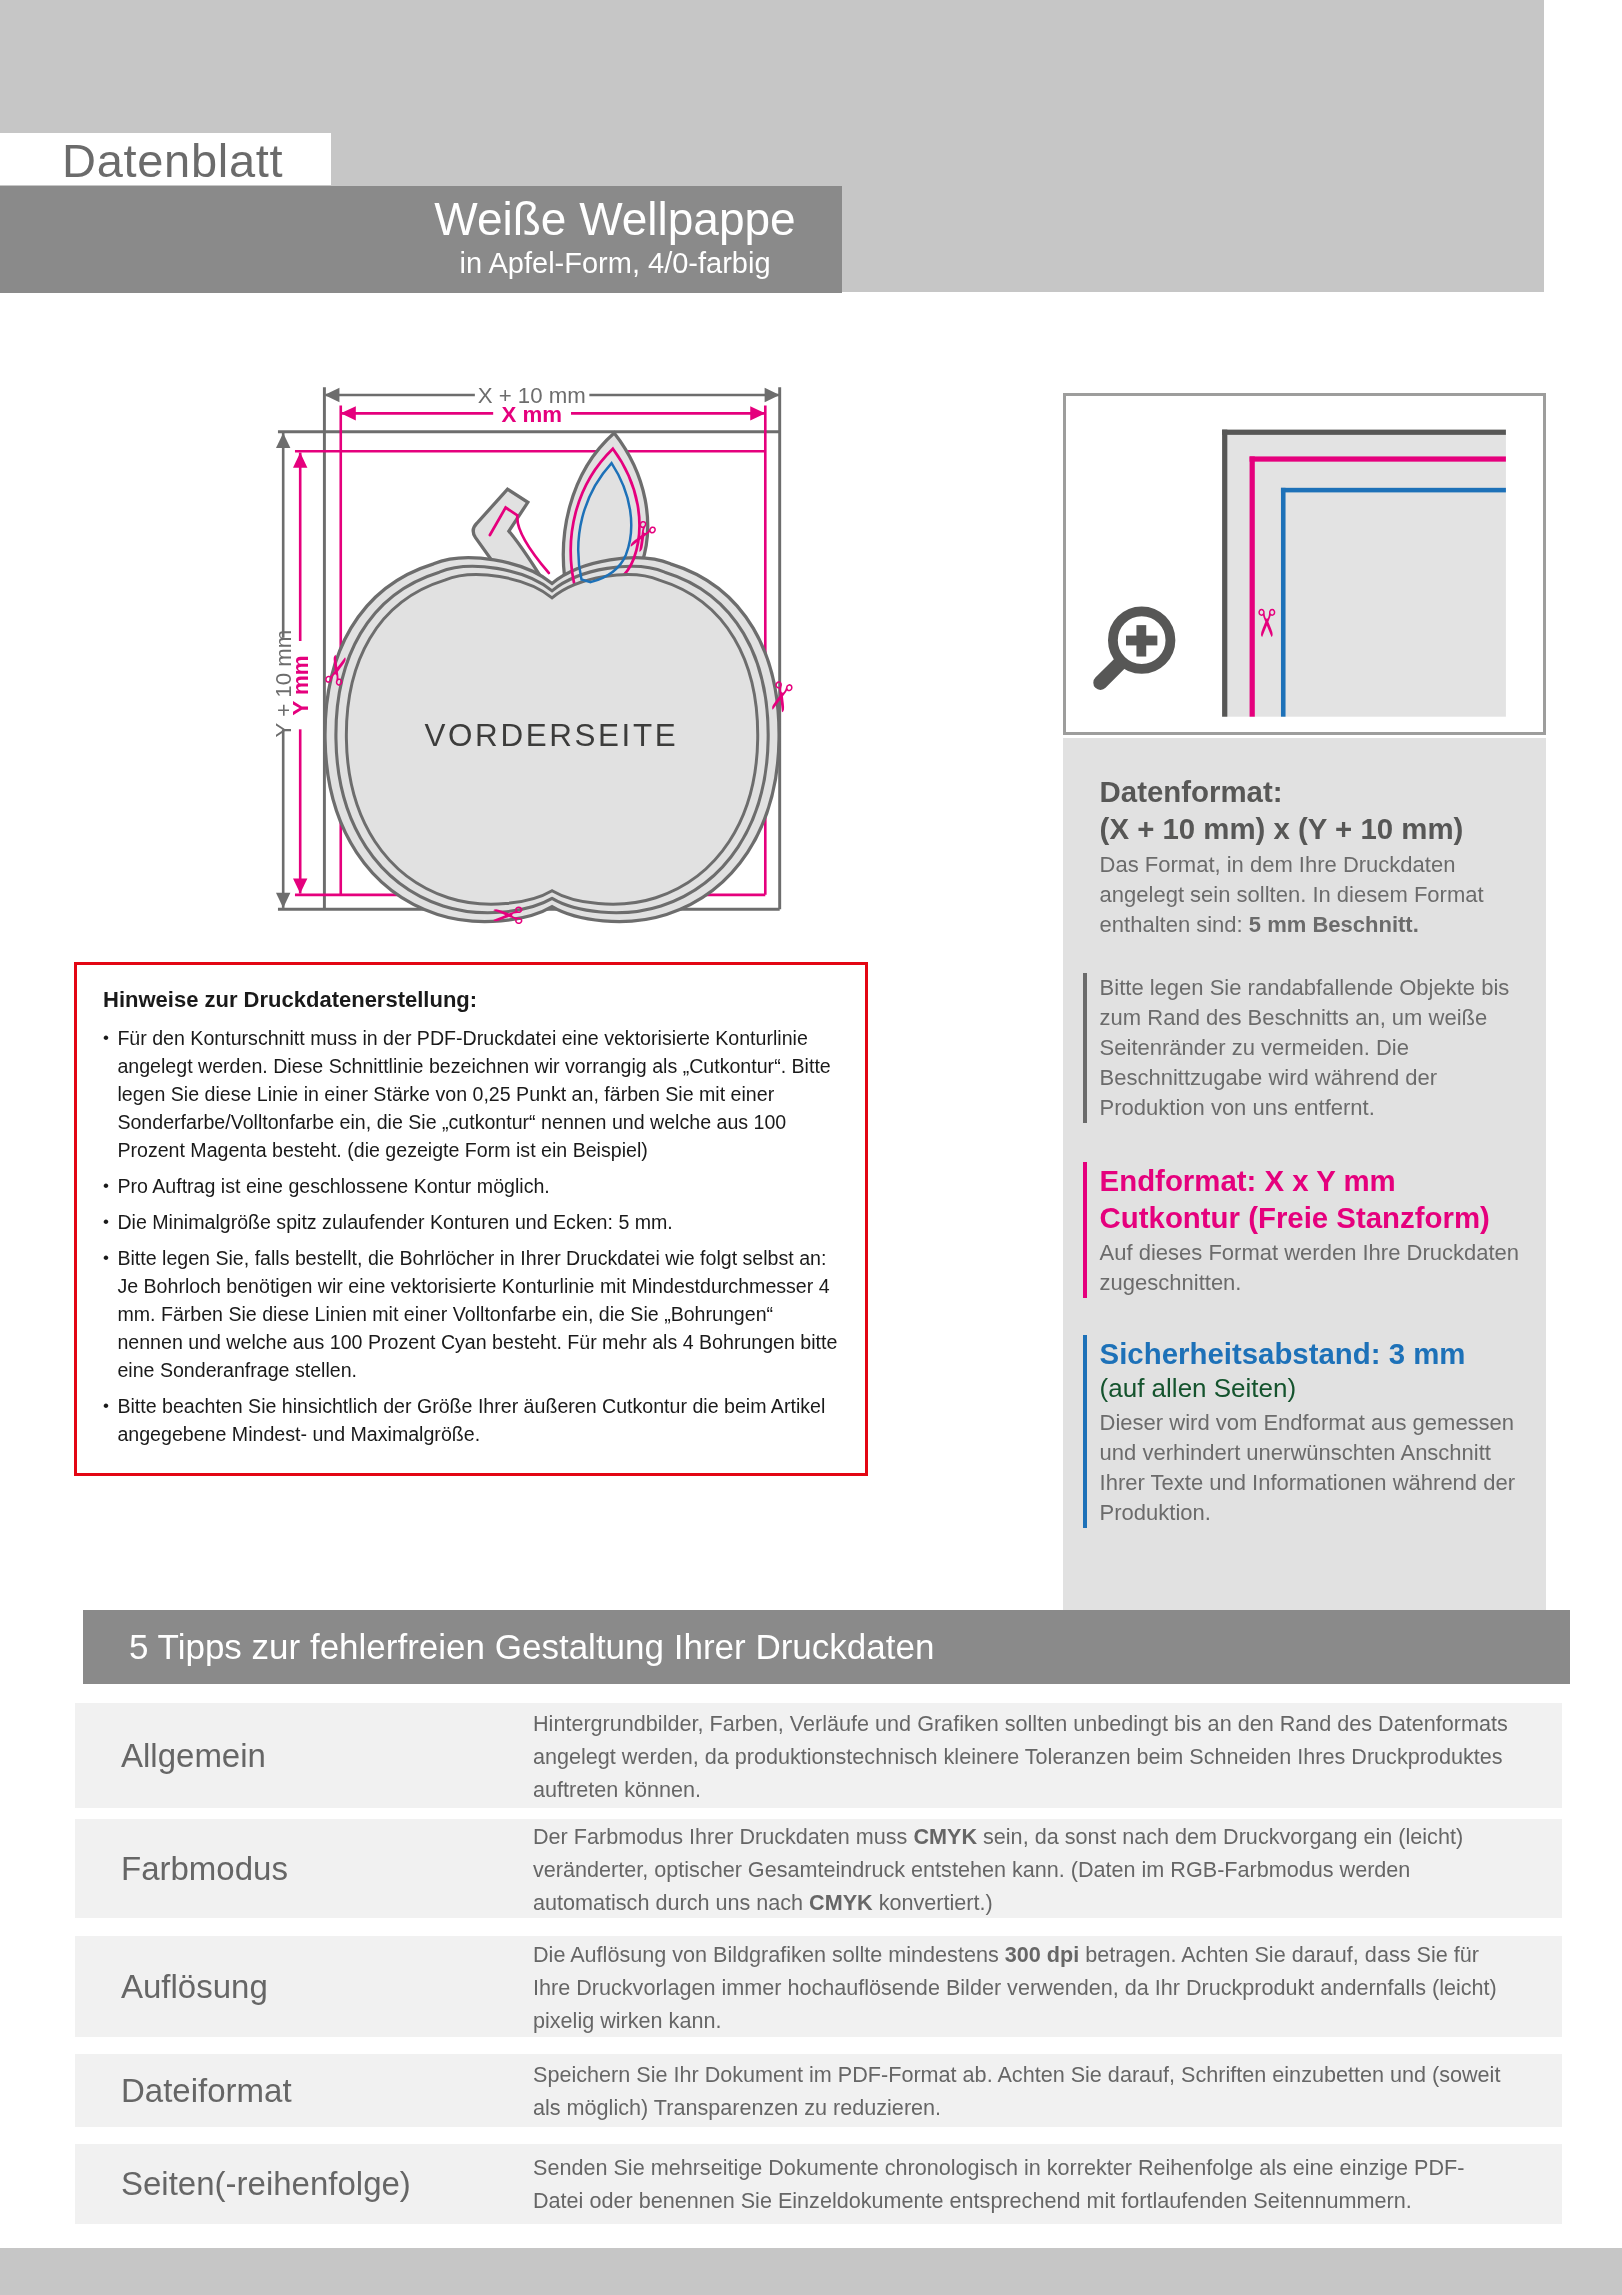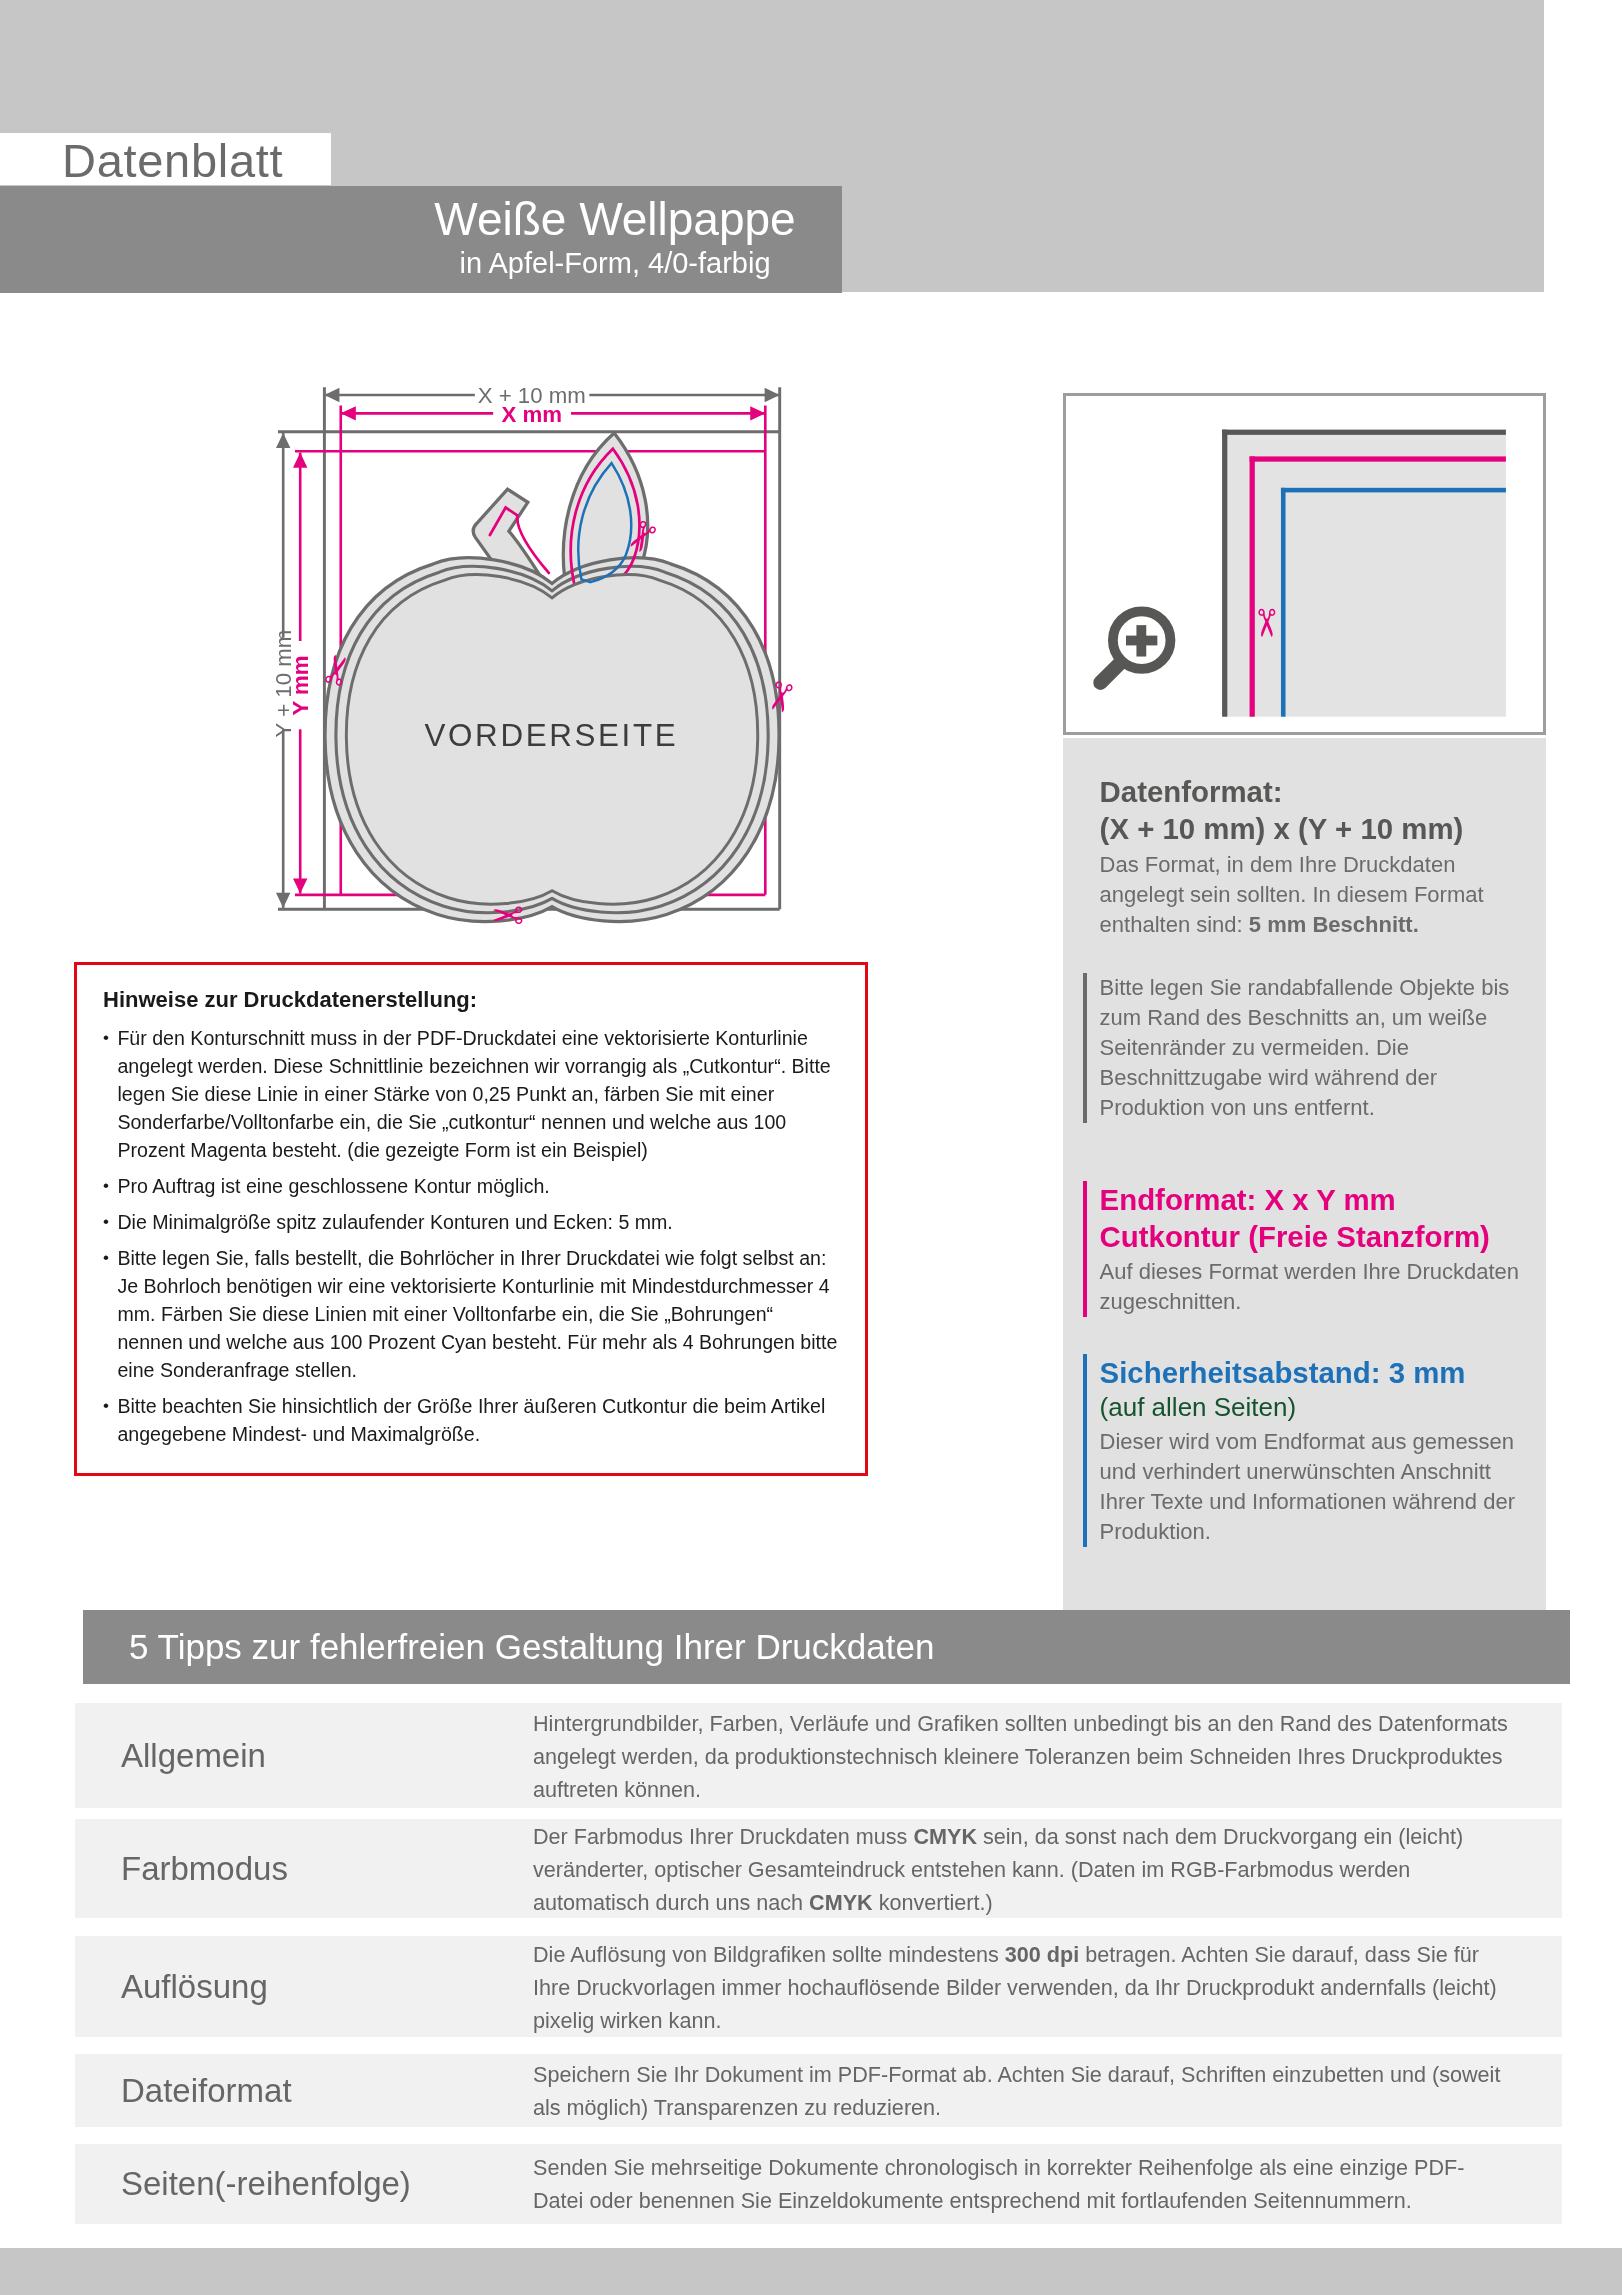--- a/index.html
+++ b/index.html
@@ -37,21 +37,21 @@
   .sec{border-left:4.6px solid transparent;padding-left:13px;}
   .sec.bar-gray{border-left-color:#6b6b6b;}
   .sec.bar-magenta{border-left-color:#e5007d;}
   .sec.bar-blue{border-left-color:#1d71b8;}
   .sec .h{font-size:29.4px;font-weight:bold;line-height:37px;color:#575756;}
   .sec .h.magenta{color:#e5007d;}
   .sec .h.blue{color:#1d71b8;}
   .sec .sub{font-size:26px;line-height:33px;color:#14532d;}
   .sec .body{font-size:22px;line-height:30px;color:#6b6b6b;margin-top:2.6px;}
   .sec-datenformat{margin-bottom:33px;}
-  .sec-bleed{margin-bottom:58px;}
+  .sec-bleed{margin-bottom:39px;}
   .sec-cutkontur{margin-bottom:37px;}
 
   
   .tips-banner{position:absolute;left:83px;top:1610px;width:1487px;height:74px;background:#8a8a8a;
         color:#fff;font-size:35px;line-height:74px;padding-left:46px;box-sizing:border-box;}
   .tip-row{position:absolute;left:75px;width:1487px;background:#f1f1f1;}
   .tip-row .tip-label{position:absolute;left:46px;top:50%;transform:translateY(-50%);
         font-size:33px;color:#666;}
   .tip-row .tip-text{position:absolute;left:458px;top:50%;transform:translateY(-50%);
         width:975px;font-size:21.6px;line-height:33px;color:#666;}

